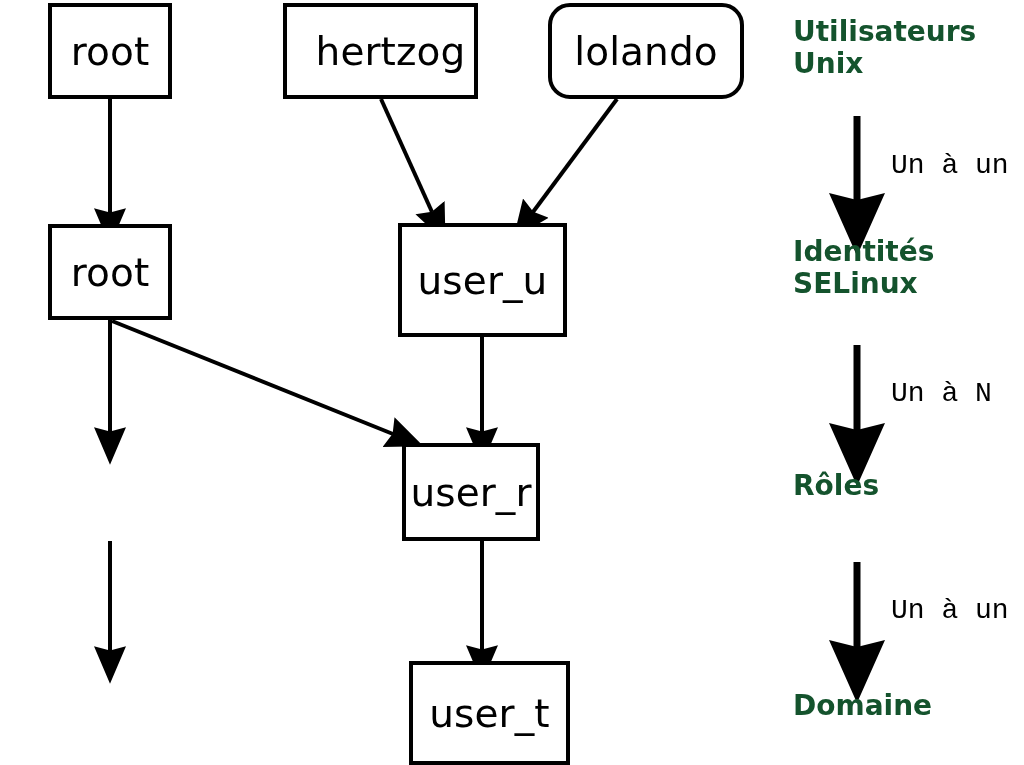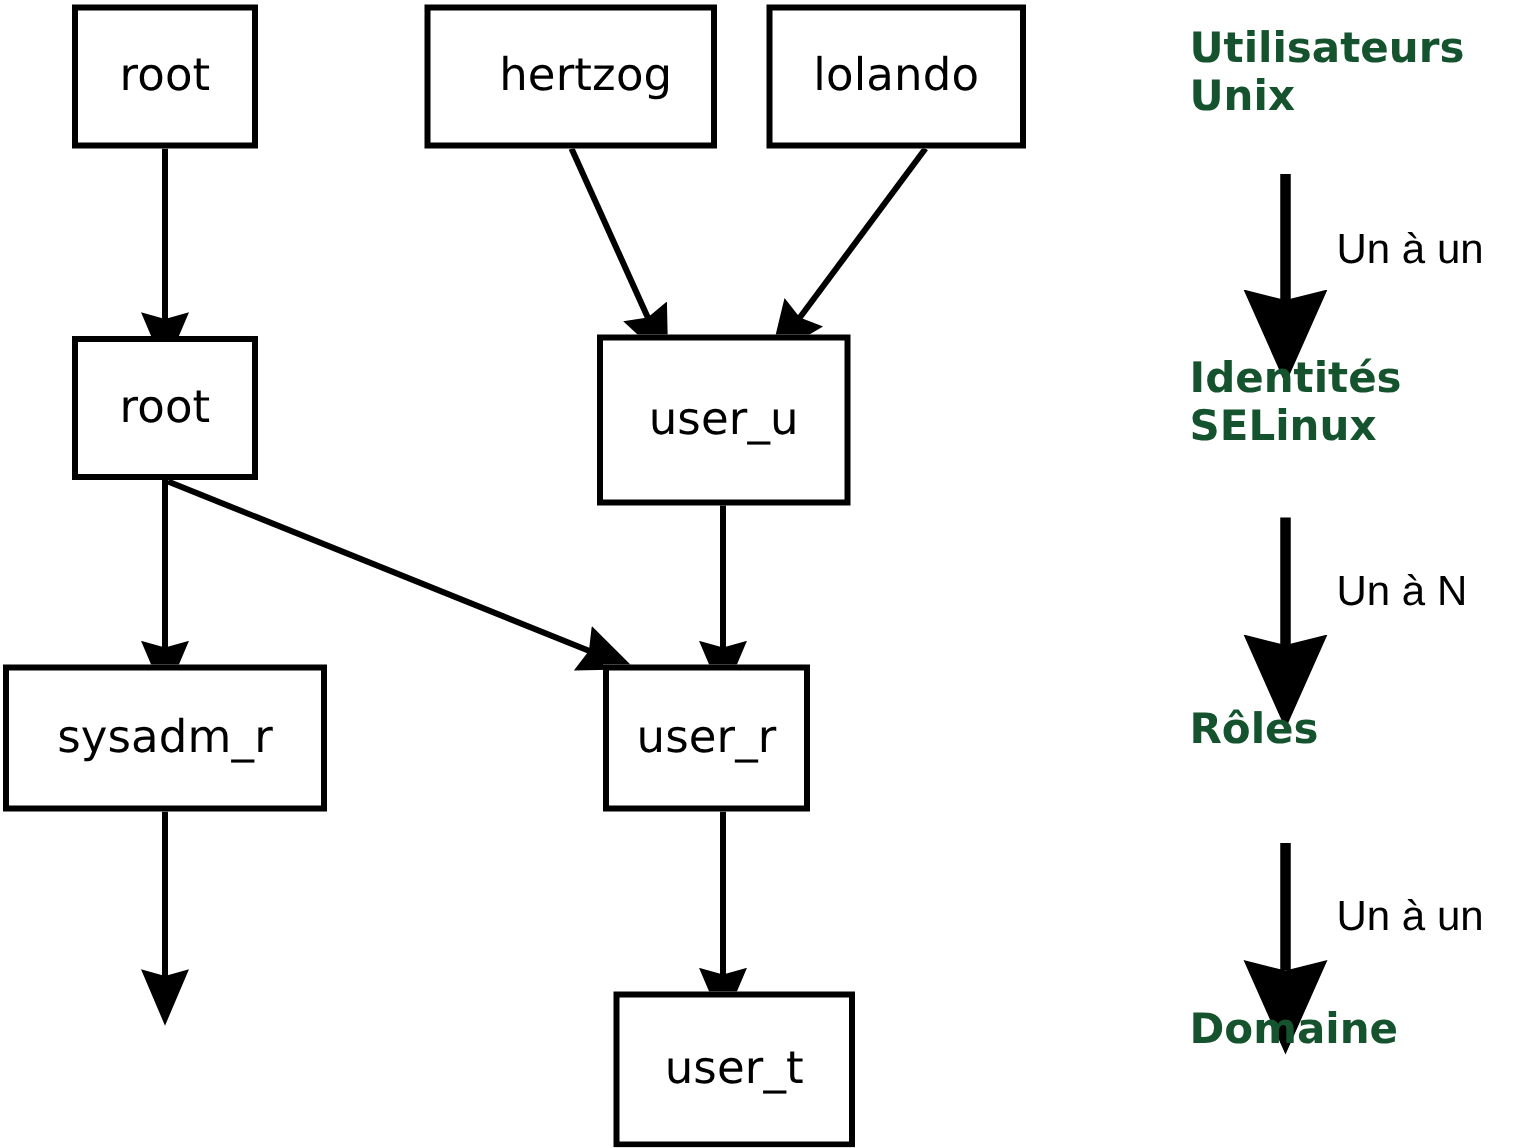--- a/index.html
+++ b/index.html
@@ -29,39 +29,39 @@
     position: absolute;
     box-sizing: border-box;
     border: 4px solid #000000;
     background: #ffffff;
     display: flex;
     align-items: center;
     justify-content: center;
   }
   .node-label {
     font-family: "DejaVu Sans", sans-serif;
-    font-size: 30px;
+    font-size: 39px;
     font-weight: 400;
     color: #000000;
     line-height: 1;
     white-space: nowrap;
     letter-spacing: 0.1px;
   }
   .legend-title {
     position: absolute;
     font-family: "DejaVu Sans", sans-serif;
     font-size: 28px;
     font-weight: bold;
     color: #14532d;
     line-height: 1.16;
     white-space: pre-line;
   }
   .legend-edge-label {
     position: absolute;
-    font-family: Liberation Sans, sans-serif;
+    font-family: Liberation Mono, monospace;
     font-size: 28px;
     font-weight: 400;
     color: #000000;
     line-height: 1;
     white-space: nowrap;
   }
 </style>
 </head>
 <body>
 
@@ -99,54 +99,51 @@
   </svg>
 
   <div class="node-box" style="left:48px; top:3px; width:124px; height:96px;">
     <span class="node-label">root</span>
   </div>
 
   <div class="node-box" style="left:283px; top:3px; width:195px; height:96px;padding-left:20px;">
     <span class="node-label">hertzog</span>
   </div>
 
-  <div class="node-box" style="left:511px; top:3px; width:173px; height:96px;">
+  <div class="node-box" style="left:548px; top:3px; width:196px; height:96px;border-radius:22px;">
     <span class="node-label">lolando</span>
   </div>
 
   <div class="node-box" style="left:48px; top:224px; width:124px; height:96px;">
     <span class="node-label">root</span>
   </div>
 
   <div class="node-box" style="left:398px; top:223px; width:169px; height:114px;">
     <span class="node-label">user_u</span>
   </div>
 
-  <div class="node-box" style="left:2px; top:443px; width:216px; height:98px;">
-    <span class="node-label">sysadm_r</span>
-  </div>
 
   <div class="node-box" style="left:402px; top:443px; width:138px; height:98px;justify-content:center;">
     <span class="node-label">user_r</span>
   </div>
 
 
   <div class="node-box" style="left:409px; top:661px; width:161px; height:104px;">
     <span class="node-label">user_t</span>
   </div>
 
   <div class="legend-title" style="left:793px; top:16px;">Utilisateurs
 Unix</div>
 
   <div class="legend-title" style="left:793px; top:236px;">Identités
 SELinux</div>
 
   <div class="legend-title" style="left:793px; top:470px;">Rôles</div>
 
-  <div class="legend-title" style="left:793px; top:670px;">Domaine</div>
+  <div class="legend-title" style="left:793px; top:690px;">Domaine</div>
 
   <div class="legend-edge-label" style="left:891px; top:152px;">Un à un</div>
 
   <div class="legend-edge-label" style="left:891px; top:380px;">Un à N</div>
 
   <div class="legend-edge-label" style="left:891px; top:597px;">Un à un</div>
 
 </div>
 
 </body></html>

